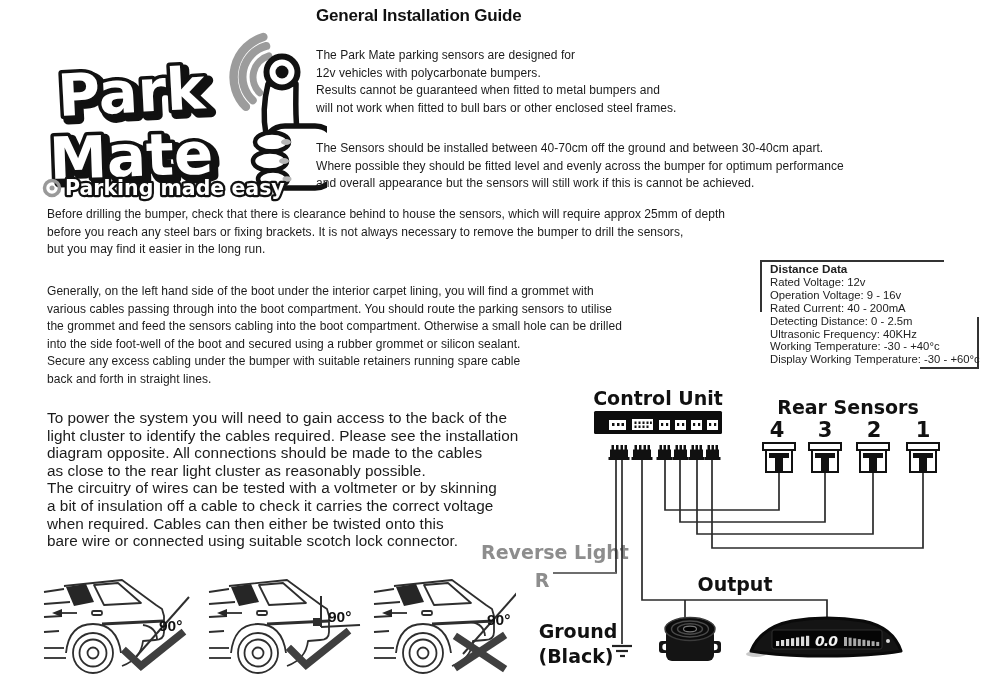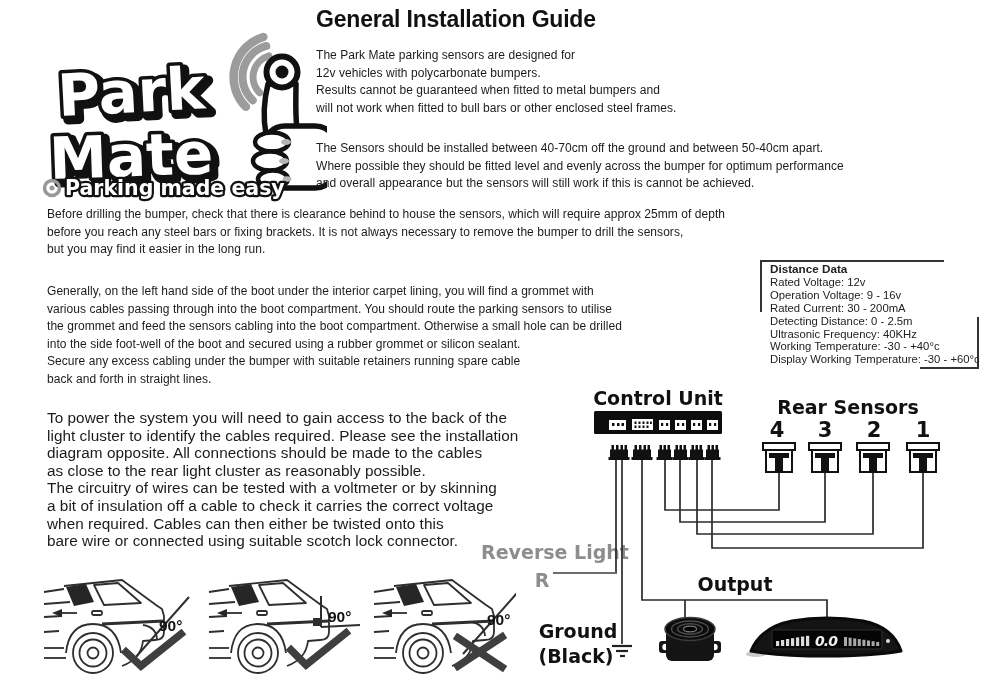--- a/index.html
+++ b/index.html
@@ -1,19 +1,19 @@
 <!DOCTYPE html>
 <html><head>
 <meta charset="utf-8">
 <style>
   html,body{margin:0;padding:0;background:#e8e8e8}
   .page{position:relative;width:994px;height:700px;background:#ffffff;overflow:hidden;
         font-family:"Liberation Sans",sans-serif;color:#1b1b1b}
   .abs{position:absolute}
-  .title{font-size:23px;font-weight:bold;letter-spacing:-0.2px;margin:0;color:#111}
+  .title{font-size:17px;font-weight:bold;letter-spacing:-0.2px;margin:0;color:#111}
   .para{font-size:12px;line-height:17.6px;white-space:pre-line;letter-spacing:0.05px}
   .tech-box{font-size:11.3px;line-height:12.9px;color:#222}
   .tech-title{font-weight:bold;font-size:11.7px}
   .bracket{position:absolute;pointer-events:none}
   .bk-tl{border-top:2px solid #333;border-left:2px solid #333}
   .bk-br{border-bottom:2px solid #333;border-right:2px solid #333}
   svg text{font-family:"DejaVu Sans",sans-serif}
   .dlabel{font-weight:bold;font-size:19px;fill:#111}
   .dlabel-gray{font-weight:bold;font-size:19px;fill:#8d8d8d}
   .dnum{font-weight:bold;font-size:21px;fill:#111}
@@ -61,21 +61,21 @@
     </g>
   </svg>
 
   <h1 class="abs title" style="left:316px;top:6px">General Installation Guide</h1>
 
   <div class="abs para" style="left:316px;top:47px;width:660px">The Park Mate parking sensors are designed for
 12v vehicles with polycarbonate bumpers.
 Results cannot be guaranteed when fitted to metal bumpers and
 will not work when fitted to bull bars or other enclosed steel frames.</div>
 
-  <div class="abs para" style="left:316px;top:140px;width:670px">The Sensors should be installed between 40-70cm off the ground and between 50-40cm apart.
+  <div class="abs para" style="left:316px;top:140px;width:670px">The Sensors should be installed between 40-70cm off the ground and between 30-40cm apart.
 Where possible they should be fitted level and evenly across the bumper for optimum performance
 and overall appearance but the sensors will still work if this is cannot be achieved.</div>
 
   <div class="abs para" style="left:47px;top:206px;width:930px">Before drilling the bumper, check that there is clearance behind to house the sensors, which will require approx 25mm of depth
 before you reach any steel bars or fixing brackets. It is not always necessary to remove the bumper to drill the sensors,
 but you may find it easier in the long run.</div>
 
   <div class="abs para" style="left:47px;top:283px;width:740px">Generally, on the left hand side of the boot under the interior carpet lining, you will find a grommet with
 various cables passing through into the boot compartment. You should route the parking sensors to utilise
 the grommet and feed the sensors cabling into the boot compartment. Otherwise a small hole can be drilled
@@ -91,21 +91,21 @@
 a bit of insulation off a cable to check it carries the correct voltage
 when required. Cables can then either be twisted onto this
 bare wire or connected using suitable scotch lock connector.</div>
 
   <div class="bracket bk-tl" style="left:760px;top:260px;width:182px;height:50px"></div>
   <div class="bracket bk-br" style="left:920px;top:317px;width:57px;height:50px"></div>
   <div class="abs tech-box" style="left:770px;top:263px;width:210px">
     <div class="tech-title">Distance Data</div>
     <div>Rated Voltage: 12v</div>
     <div>Operation Voltage: 9 - 16v</div>
-    <div>Rated Current: 30 - 200mA</div>
+    <div>Rated Current: 40 - 200mA</div>
     <div>Detecting Distance: 0 - 2.5m</div>
     <div>Ultrasonic Frequency: 40KHz</div>
     <div>Working Temperature: -30 - +40°c</div>
     <div>Display Working Temperature: -30 - +60°c</div>
   </div>
 
   <svg class="abs" style="left:480px;top:385px" width="514" height="312" viewBox="0 0 514 312">
     <defs>
       <g id="plugA">
         <rect x="1.5" y="0" width="2.5" height="5" fill="#111"></rect>

